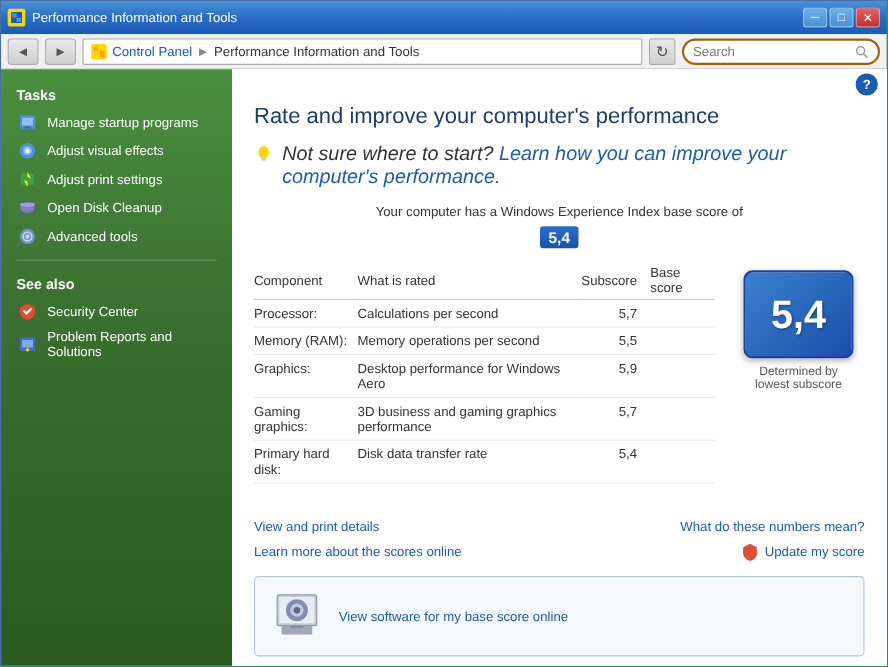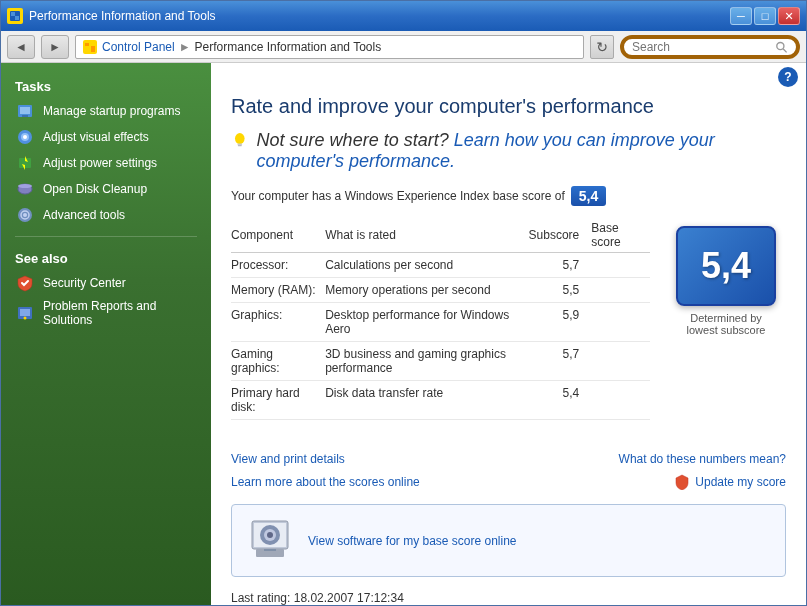--- a/index.html
+++ b/index.html
@@ -126,21 +126,21 @@
       align-items: center;
       justify-content: center;
       cursor: pointer;
       font-size: 14px;
       color: #555;
     }
     .search-bar {
       width: 180px;
       height: 24px;
       background: white;
-      border: 4px solid #a16207;
+      border: 2px solid #a16207;
       border-radius: 12px;
       display: flex;
       align-items: center;
       padding: 0 8px;
       gap: 4px;
     }
     .search-input {
       border: none;
       outline: none;
       font-size: 12px;
@@ -251,20 +251,21 @@
       text-decoration: none;
     }
 
     .score-intro {
       font-size: 12px;
       color: #333;
       margin-bottom: 12px;
       display: flex;
       align-items: center;
       gap: 6px;
+      flex-direction: column;
     }
     .score-badge {
       background: linear-gradient(to bottom, #2a6fcc, #1a50aa);
       color: white;
       font-size: 14px;
       font-weight: bold;
       padding: 2px 8px;
       border-radius: 3px;
     }
 
@@ -469,21 +470,21 @@
       </div>
 
 
       <div class="sidebar-item">
         <div class="sidebar-icon">
           <svg width="18" height="18" viewBox="0 0 18 18">
             <rect x="3" y="4" width="12" height="10" fill="#40a040" rx="1"></rect>
             <polygon points="9,2 12,8 9,7 9,16 6,10 9,11" fill="yellow"></polygon>
           </svg>
         </div>
-        <span>Adjust power settings</span>
+        <span>Adjust print settings</span>
       </div>
 
       <div class="sidebar-item">
         <div class="sidebar-icon">
           <svg width="18" height="18" viewBox="0 0 18 18">
             <ellipse cx="9" cy="9" rx="7" ry="5" fill="#8080c0" stroke="#6060a0" stroke-width="1"></ellipse>
             <ellipse cx="9" cy="6" rx="7" ry="2" fill="#a0a0e0"></ellipse>
           </svg>
         </div>
         <span>Open Disk Cleanup</span>

